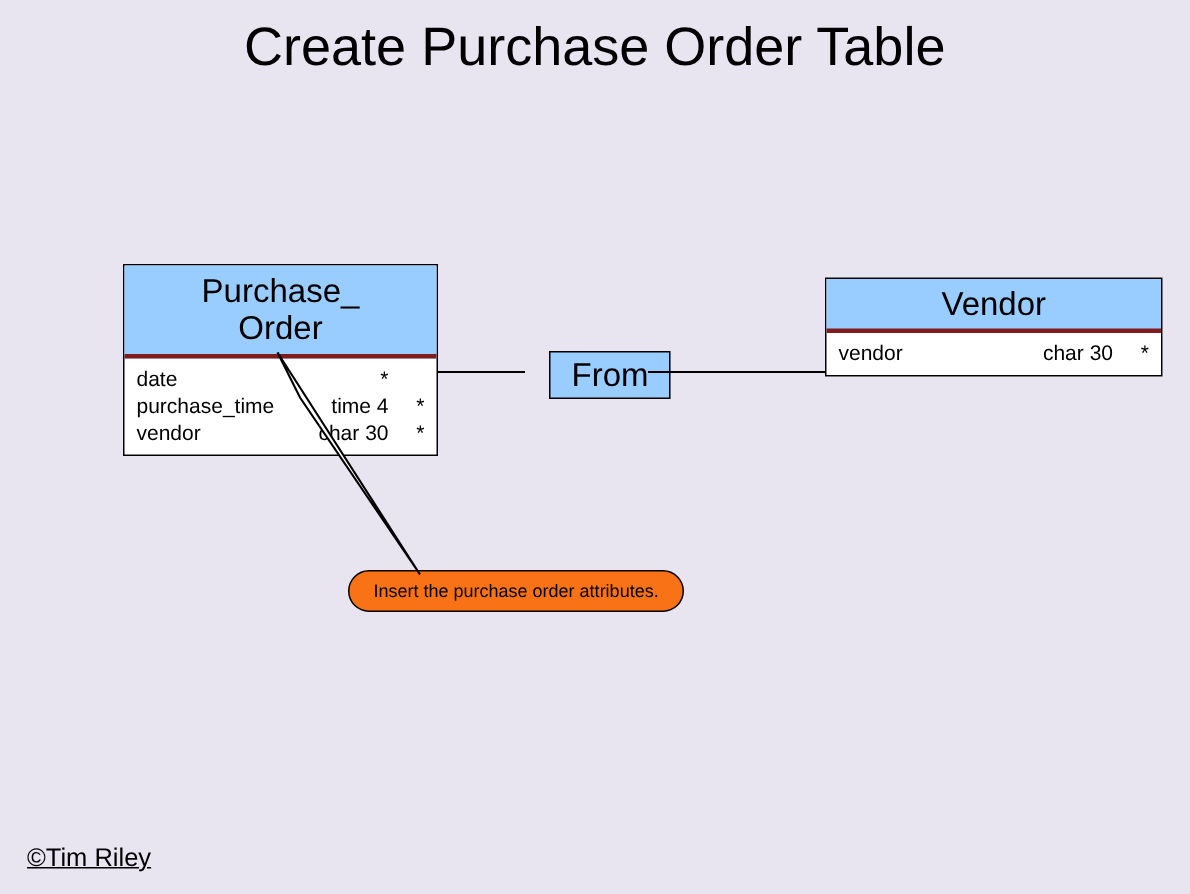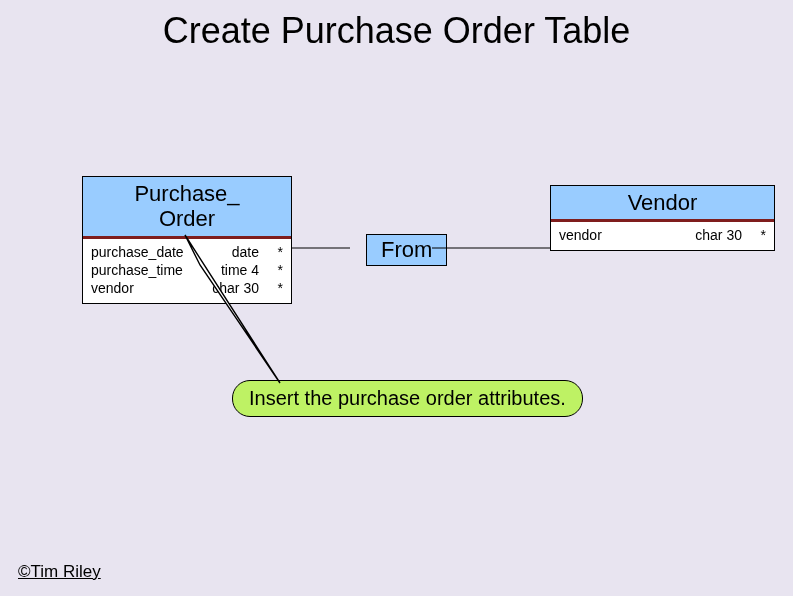--- a/index.html
+++ b/index.html
@@ -57,22 +57,22 @@
     background: #99ccff;
     font-size: 22px;
     padding: 2px 14px;
   }
   #rel-from { left: 350px; top: 234px; margin-left: 16px; }
 
   .callout-box {
     position: absolute;
     border: 1.5px solid #000;
     border-radius: 18px;
-    background: #bef264;
-    font-size: 20px;
+    background: #f97316;
+    font-size: 12px;
     padding: 6px 16px;
   }
   #callout { left: 232px; top: 380px; }
 
   .footer {
     position: absolute;
     left: 18px;
     bottom: 14px;
     font-size: 17px;
     color: #000;
@@ -89,21 +89,20 @@
 </head>
 <body>
 
 <div class="title">Create Purchase Order Table</div>
 
 <div id="entity-po" class="entity">
   <div class="header">Purchase_
 Order</div>
   <div class="body">
     <div class="attr-row">
-      <span>purchase_date</span>
       <span>date</span>
       <span class="mark">*</span>
     </div>
     <div class="attr-row">
       <span>purchase_time</span>
       <span>time 4</span>
       <span class="mark">*</span>
     </div>
     <div class="attr-row">
       <span>vendor</span>

